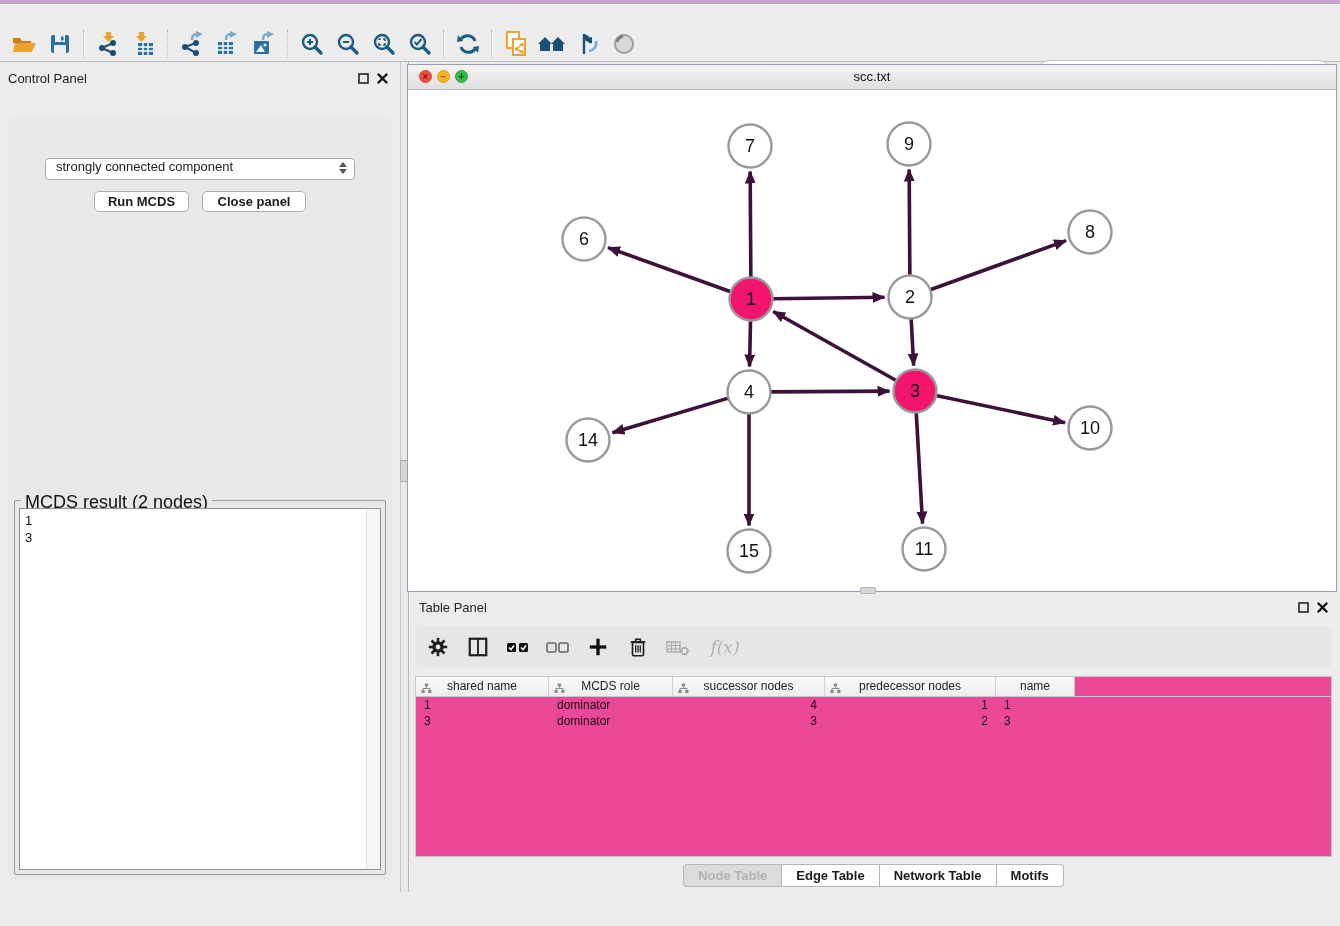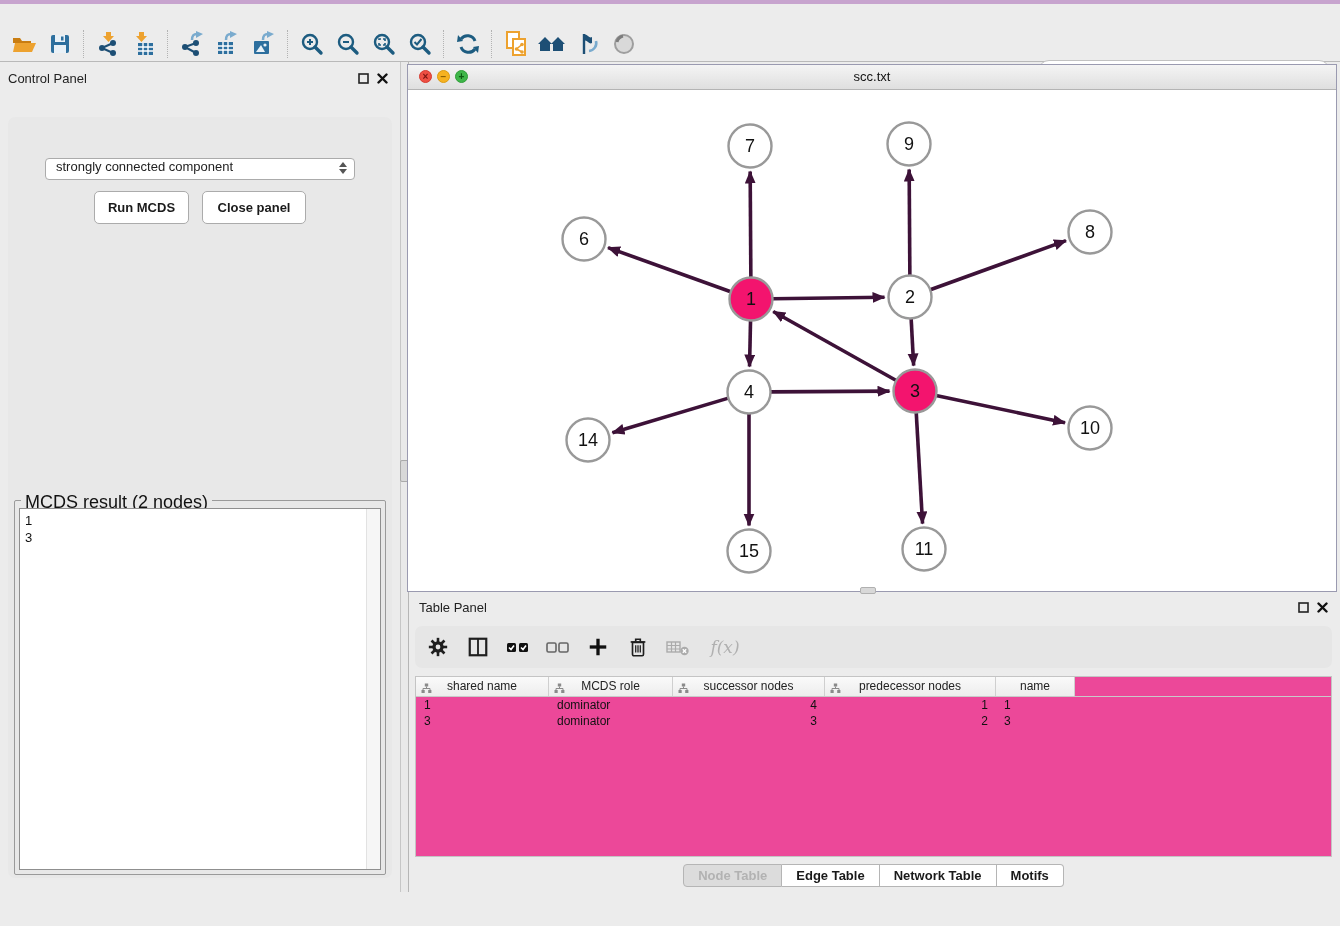--- a/index.html
+++ b/index.html
@@ -23,21 +23,21 @@
   .cp-tabs{position:absolute;left:0;top:97px;width:400px;display:flex;justify-content:center;}
   .cp-tab,.bt-tab{height:21px;line-height:21px;padding:0 14px;background:#fff;border:1px solid #b5b5b5;border-left:none;font-weight:bold;font-size:13px;color:#1a1a1a;}
   .cp-tab:first-child,.bt-tab:first-child{border-left:1px solid #b5b5b5;border-radius:4px 0 0 4px;}
   .cp-tab:last-child,.bt-tab:last-child{border-radius:0 4px 4px 0;}
   .cp-tab.selected,.bt-tab.selected{background:#dcdcdc;color:#b2b2b2;}
   .opt-label{position:absolute;left:0;top:137px;width:400px;text-align:center;font-weight:bold;}
   .cp-select{position:absolute;left:45px;top:158px;width:310px;height:22px;background:#fff;border:1px solid #ababab;border-radius:4px;box-sizing:border-box;display:flex;padding-left:10px;font-size:13px;}
   .chevrons{position:absolute;right:7px;top:3px;display:flex;flex-direction:column;gap:2px;}
   .chev-up{width:0;height:0;border-left:4px solid transparent;border-right:4px solid transparent;border-bottom:5px solid #555;}
   .chev-dn{width:0;height:0;border-left:4px solid transparent;border-right:4px solid transparent;border-top:5px solid #555;}
-  .cp-btn{position:absolute;top:191px;height:33px;background:#fff;border:1px solid #ababab;border-radius:5px;font-weight:bold;font-size:13px;font-family:"Liberation Sans",sans-serif;color:#1a1a1a;}
+  .cp-btn{position:absolute;top:191px;height:21px;background:#fff;border:1px solid #ababab;border-radius:5px;font-weight:bold;font-size:13px;font-family:"Liberation Sans",sans-serif;color:#1a1a1a;}
   .groupbox{position:absolute;left:14px;top:500px;width:370px;height:373px;border:1px solid #9a9a9a;border-radius:2px;}
   .group-legend{position:absolute;left:6px;top:-9px;background:#e8e8e8;padding:0 4px;font-size:18px;color:#111;}
   .result-area{position:absolute;left:4px;top:7px;right:4px;bottom:4px;background:#fff;border:1px solid #8f8f8f;}
   .result-text{position:absolute;left:5px;top:3px;white-space:pre;font-size:13px;line-height:17px;color:#111;}
   .result-scroll{position:absolute;right:0;top:0;bottom:0;width:13px;background:#f6f6f6;border-left:1px solid #e2e2e2;}
   .v-splitter{position:absolute;left:400px;top:62px;width:7px;height:830px;background:#e9e9e9;border-left:1px solid #c6c6c6;border-right:1px solid #b6b6b6;}
   .v-handle{position:absolute;left:-1px;top:398px;width:7px;height:20px;background:#d8d8d8;border:1px solid #aaa;border-radius:2px;}
   
   .net-win{position:absolute;left:407px;top:64px;width:930px;height:528px;background:#fff;border:1px solid #9a9ab0;box-sizing:border-box;}
   .net-titlebar{position:absolute;left:0;top:0;right:0;height:24px;background:linear-gradient(#f4f4f4,#dfdfdf);border-bottom:1px solid #b4b4b4;}

